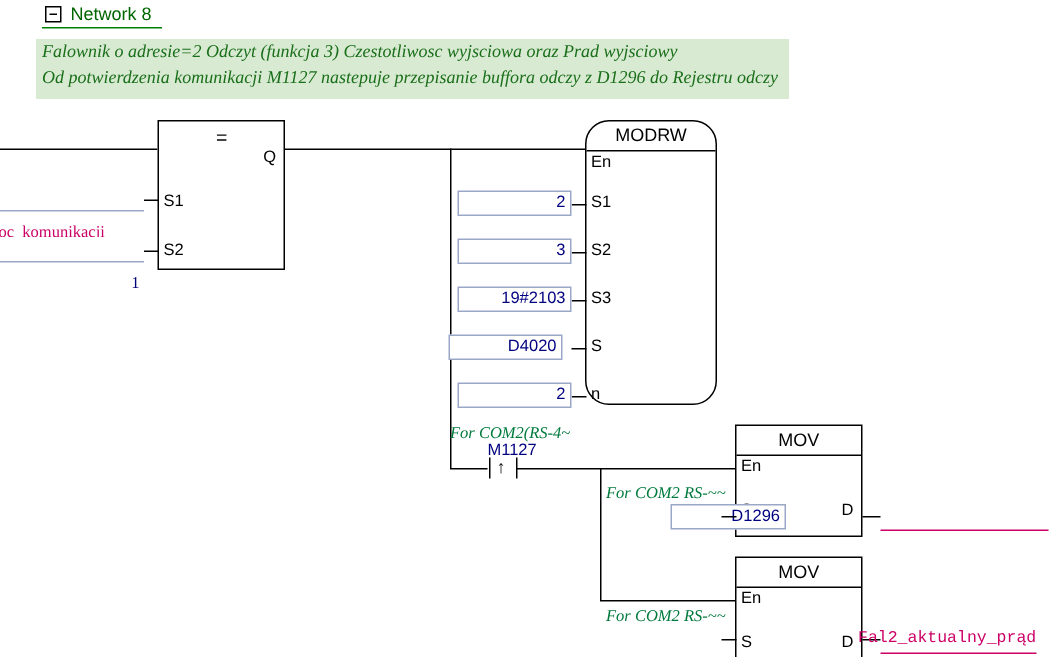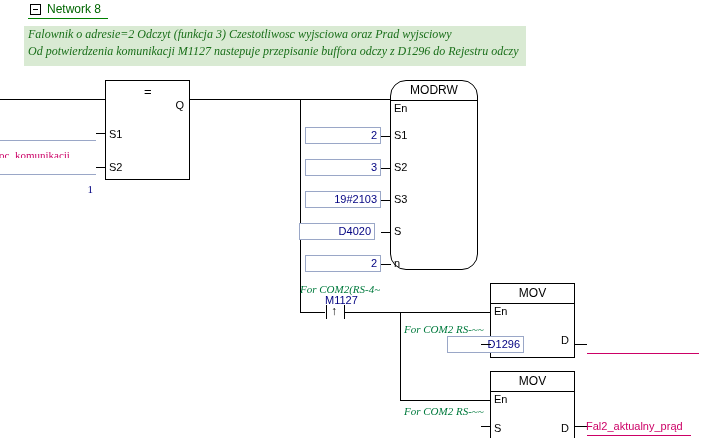--- a/index.html
+++ b/index.html
@@ -325,16 +325,16 @@
   <div class="block" style="left:490px; top:371px; width:85px; height:75px;">
     <div class="block-title">MOV</div>
     <div class="block-divider" style="top:19px;"></div>
     <div class="pin-label" style="left:3px; top:21px;">En</div>
     <div class="pin-label" style="left:3px; top:50px;">S</div>
     <div class="pin-label right" style="right:5px; top:50px;">D</div>
   </div>
   <div class="annot" style="left:404px; top:405px;">For COM2 RS-~~</div>
   <div class="wire h" style="left:481px; top:426px; width:10px;"></div>
   <div class="wire h" style="left:575px; top:426px; width:12px;"></div>
-  <div class="out-label" style="left:586px; top:420px;">Fal2_aktualny_prąd</div>
+  <div class="out-label" style="left:572px; top:420px;font-family:Liberation Mono, monospace;">Fal2_aktualny_prąd</div>
   <div class="out-label-underline" style="left:587px; top:435px; width:104px;"></div>
 
 </div>
 
 </body></html>

